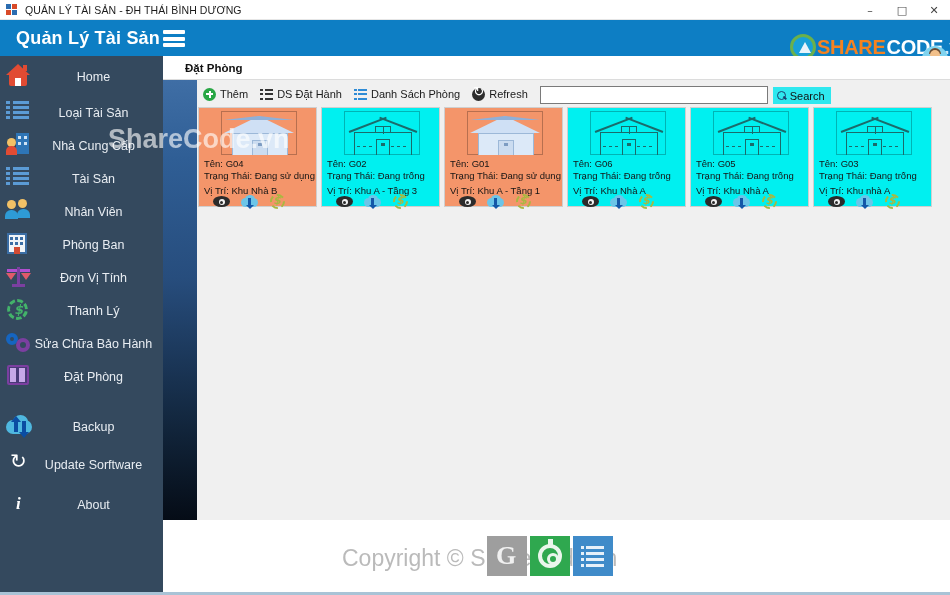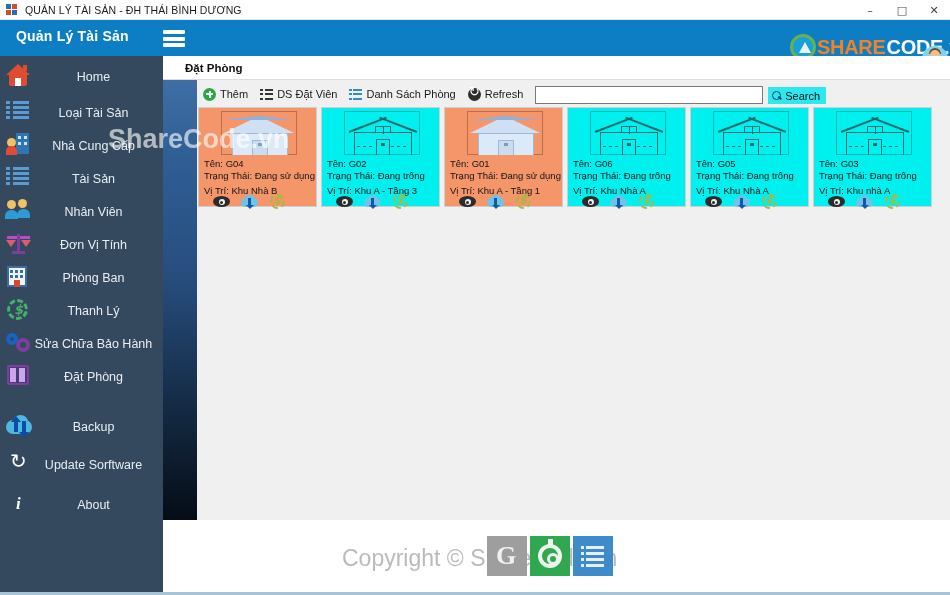--- a/index.html
+++ b/index.html
@@ -44,21 +44,21 @@
     font-size: 11px; color: #444; font-family: "DejaVu Sans", sans-serif;
   }
 
   
   .appheader {
     position: absolute; left: 0; top: 20px; width: 950px; height: 36px;
     background: #0d7ec4;
   }
   .brand {
     position: absolute; left: 16px; top: 8px;
-    font-size: 14px; font-weight: bold; color: #ffffff;
+    font-size: 18px; font-weight: bold; color: #ffffff;
     letter-spacing: 0.2px;
   }
   .hamburger {
     position: absolute; left: 163px; top: 10px; width: 22px; height: 17px;
     display: flex; flex-direction: column; justify-content: space-between;
     cursor: pointer;
   }
   .hamburger span {
     display: block; height: 4px; width: 22px;
     background: #ffffff; border-radius: 1px;
@@ -661,30 +661,30 @@
 
     <div class="nav-item" style="margin-top:3px;">
       <span class="nav-ico">
         <span class="ic-staff"><i class="h1"></i><i class="h2"></i><i class="b1"></i><i class="b2"></i></span>
       </span>
       <span class="nav-label">Nhân Viên</span>
     </div>
 
     <div class="nav-item" style="margin-top:3px;">
       <span class="nav-ico">
+        <span class="ic-dept"><i class="b"></i><i class="w"></i><i class="d"></i></span>
+      </span>
+      <span class="nav-label">Phòng Ban</span>
+    </div>
+
+    <div class="nav-item" style="margin-top:3px;">
+      <span class="nav-ico">
         <span class="ic-scale"><i class="bar"></i><i class="post"></i><i class="foot"></i><i class="p1"></i><i class="p2"></i></span>
       </span>
       <span class="nav-label">Đơn Vị Tính</span>
-    </div>
-
-    <div class="nav-item" style="margin-top:3px;">
-      <span class="nav-ico">
-        <span class="ic-dept"><i class="b"></i><i class="w"></i><i class="d"></i></span>
-      </span>
-      <span class="nav-label">Phòng Ban</span>
     </div>
 
     <div class="nav-item" style="margin-top:3px;">
       <span class="nav-ico">
         <span class="ic-liq"><i class="c"></i><i class="s">$</i></span>
       </span>
       <span class="nav-label">Thanh Lý</span>
     </div>
 
     <div class="nav-item" style="margin-top:3px;">
@@ -739,21 +739,21 @@
     </div>
     <div class="tb-btn">
       <span class="tb-ico ic-numlist">
         <b style="top:1px"></b>
           <i style="top:1px"></i>
         <b style="top:5.5px"></b>
           <i style="top:5.5px"></i>
         <b style="top:10px"></b>
           <i style="top:10px"></i>
       </span>
-      <span>DS Đặt Viên</span>
+      <span>DS Đặt Hành</span>
     </div>
     <div class="tb-btn">
       <span class="tb-ico ic-bluelist">
         <b style="top:1px"></b>
           <i style="top:1px"></i>
         <b style="top:5.5px"></b>
           <i style="top:5.5px"></i>
         <b style="top:10px"></b>
           <i style="top:10px"></i>
       </span>

